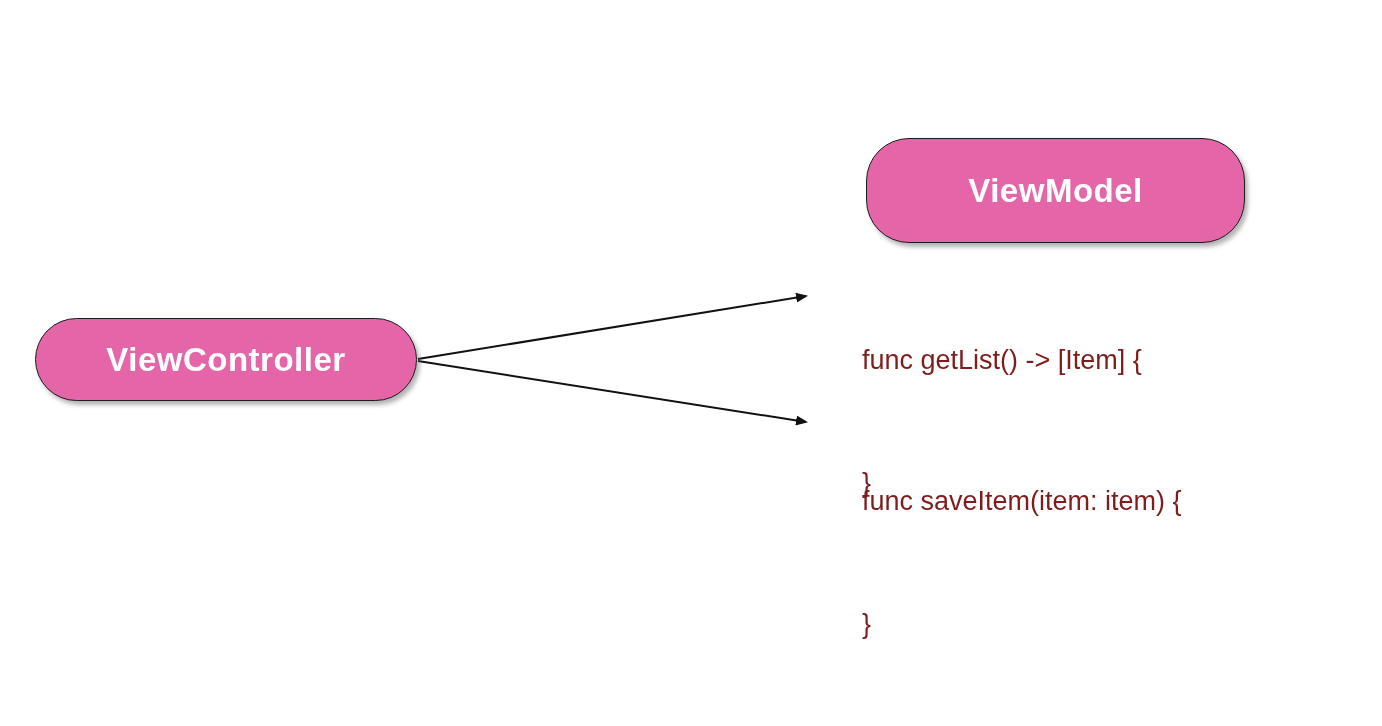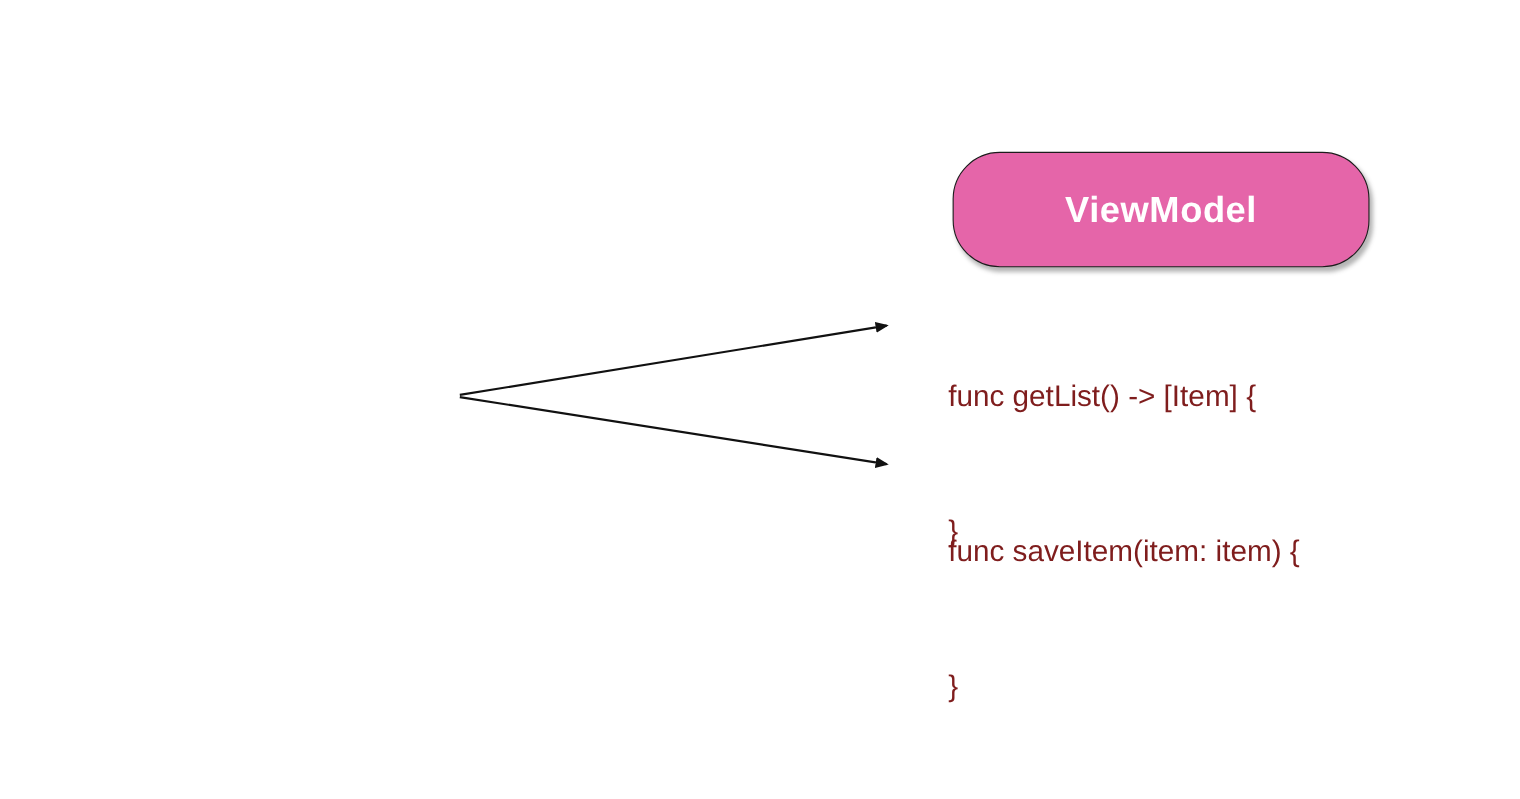--- a/index.html
+++ b/index.html
@@ -78,20 +78,23 @@
     </g>
     <g>
       <line x1="418" y1="361" x2="806" y2="422" stroke="#111111" stroke-width="2" marker-end="url(#arrowhead)"></line>
     </g>
   </svg>
 
   <div class="pill pill-viewmodel">
     <span>ViewModel</span>
   </div>
 
+  <div class="pill pill-viewcontroller">
+    <span>ViewController</span>
+  </div>
 
   <div class="code-block code-block-1">
     <div>func getList() -&gt; [Item] {</div>
     <div>}</div>
   </div>
 
   <div class="code-block code-block-2">
     <div>func saveItem(item: item) {</div>
     <div>}</div>
   </div>

